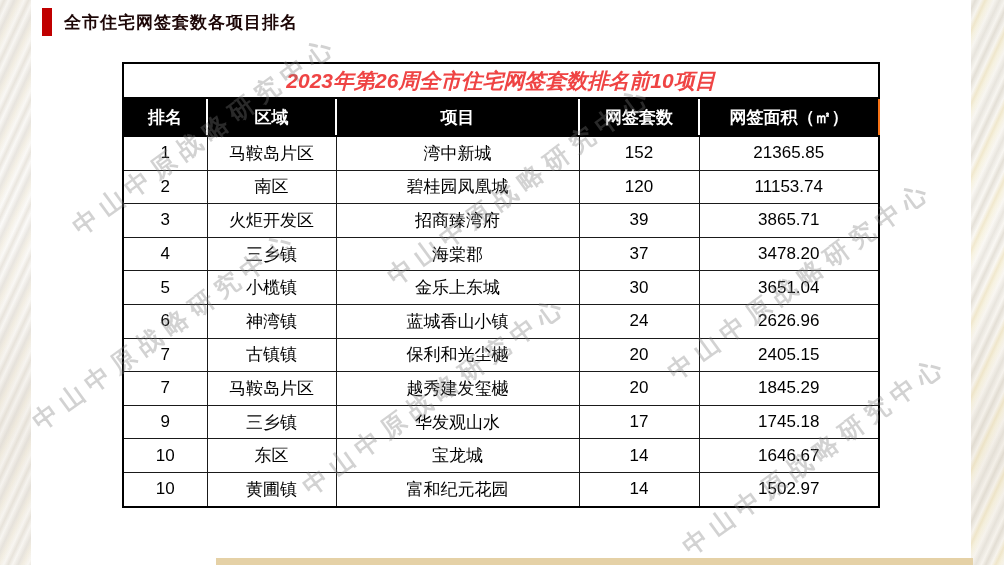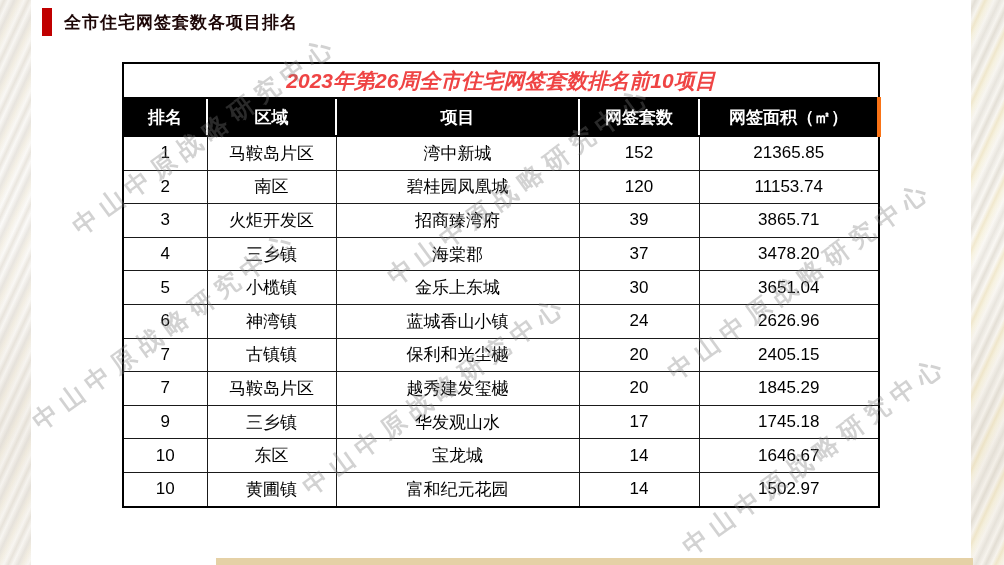--- a/index.html
+++ b/index.html
@@ -57,21 +57,21 @@
     border-bottom:2px solid #000;
     font-style:italic;
   }
   tr.header-row th{
     height:36px;background:#000000;color:#ffffff;
     font-size:17px;font-weight:bold;
     border-left:2px solid #fff;border-right:2px solid #fff;
     border-top:1px solid #7a0000;border-bottom:2px solid #000;
   }
   tr.header-row th:first-child{border-left:2px solid #000;}
-  tr.header-row th:last-child{border-right:4px solid #f97316;}
+  tr.header-row th:last-child{border-right:2px solid #f97316;}
   tr.data-row td{
     height:32.6px;font-size:17px;color:#000;background:transparent;
   }
   
   .watermark{
     position:absolute;white-space:nowrap;pointer-events:none;
     font-size:25px;letter-spacing:7px;font-weight:600;
     color:rgba(122,122,122,0.34);
     transform:translate(-50%,-50%) rotate(-36deg);
     z-index:5;

